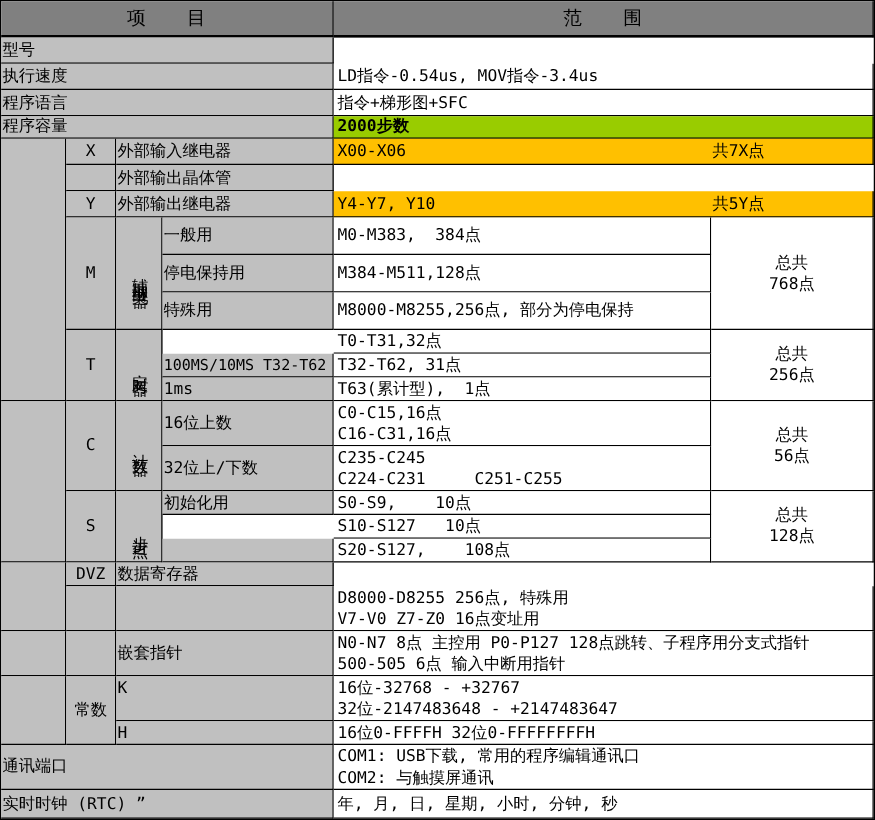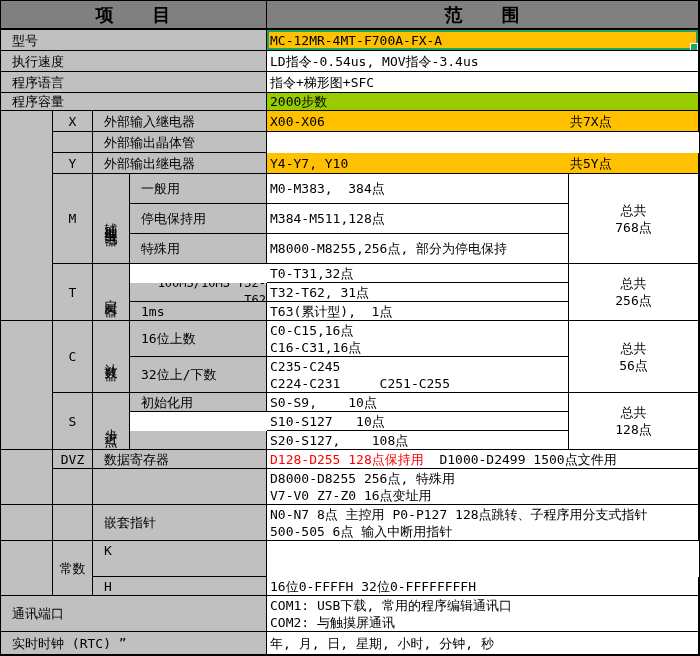--- a/index.html
+++ b/index.html
@@ -8,52 +8,48 @@
     width:700px;height:656px;box-sizing:border-box;border:1px solid #000;
     display:grid;background:#fff;
     grid-template-columns:52px 40px 37px 137px 302px 130px;
     grid-template-rows:29px 21px 21px 21px 18px 21px 21px 21px 30px 30px 30px 19px 19px 19px 36px 36px 19px 19px 19px 19px 36px 36px 36px 19px 36px 23px;
   }
   .cell{
     box-sizing:border-box;border-right:1px solid #000;border-bottom:1px solid #000;
     font-size:13px;line-height:17px;display:flex;align-items:center;
     overflow:hidden;white-space:pre-wrap;
   }
-  .hdr{background:var(--header-gray,#808080);font-weight:bold;font-size:18px;justify-content:center;border-bottom-width:2px;letter-spacing:1px;}
-  .glab{background:var(--label-gray,#C0C0C0);padding-left:11px;}
+  .hdr{background:var(--header-gray,#808080);font-weight:normal;font-size:15px;justify-content:center;border-bottom-width:2px;letter-spacing:1px;}
+  .glab{background:var(--label-gray,#C0C0C0);padding-left:1px;}
   .gctr{background:var(--label-gray,#C0C0C0);justify-content:center;}
   .gcell{background:var(--label-gray,#C0C0C0);}
   .vert{background:var(--label-gray,#C0C0C0);writing-mode:vertical-rl;text-orientation:upright;justify-content:center;letter-spacing:3px;padding-top:2px;}
   .val{background:#fff;padding-left:3px;}
   .topleft{align-items:flex-start;padding-top:1px;}
   .gold{background:var(--gold,#FFC000);}
   .orange{background:var(--orange,#FFA000);}
-  .green{background:var(--green,#99CC00);}
+  .green{background:var(--green,#99CC00);font-weight:bold;}
   .total{background:#fff;justify-content:center;text-align:center;padding-left:0;}
   .tight{font-size:12px;text-align:right;}
   .iorow{padding-left:0;}
   .iorow .range-part{flex:0 0 303px;padding-left:3px;box-sizing:border-box;}
   .iorow .count-part{flex:1;}
   .red-text{color:var(--red,#FF0000);}
   .selected{position:relative;box-shadow:inset 0 0 0 2px var(--selection,#21A366);}
   .fill-handle{position:absolute;right:0px;bottom:-1px;width:6px;height:6px;background:var(--selection,#21A366);border:1px solid #fff;box-sizing:content-box;}
 </style>
 </head>
 <body>
 
 <div class="sheet">
 
   <div class="cell hdr" style="grid-area:1/1/2/5">项　　目</div>
   <div class="cell hdr" style="grid-area:1/5/2/7">范　　围</div>
 
   <div class="cell glab" style="grid-area:2/1/3/5">型号</div>
-  <div class="cell val gold selected" style="grid-area:2/5/3/7">
-    <span>MC-12MR-4MT-F700A-FX-A</span>
-    <div class="fill-handle"></div>
-  </div>
 
   <div class="cell glab" style="grid-area:3/1/4/5">执行速度</div>
   <div class="cell val" style="grid-area:3/5/4/7">LD指令-0.54us, MOV指令-3.4us</div>
 
   <div class="cell glab" style="grid-area:4/1/5/5">程序语言</div>
   <div class="cell val" style="grid-area:4/5/5/7">指令+梯形图+SFC</div>
 
   <div class="cell glab" style="grid-area:5/1/6/5">程序容量</div>
   <div class="cell val green" style="grid-area:5/5/6/7">2000步数</div>
 
@@ -117,36 +113,35 @@
   <div class="cell glab" style="grid-area:17/4/18/5">初始化用</div>
   <div class="cell val" style="grid-area:17/5/18/6">S0-S9,    10点</div>
   <div class="cell val" style="grid-area:18/5/19/6">S10-S127   10点</div>
   <div class="cell gcell" style="grid-area:19/4/20/5"></div>
   <div class="cell val" style="grid-area:19/5/20/6">S20-S127,    108点</div>
   <div class="cell total" style="grid-area:17/6/20/7">总共
 128点</div>
 
   <div class="cell gctr" style="grid-area:20/2/21/3">DVZ</div>
   <div class="cell glab" style="grid-area:20/3/21/5">数据寄存器</div>
-  <div class="cell val" style="grid-area:20/5/21/7">
-    <span class="red-text">D128-D255 128点保持用</span><span>  D1000-D2499 1500点文件用</span>
-  </div>
 
   <div class="cell gcell" style="grid-area:21/2/22/3"></div>
   <div class="cell gcell" style="grid-area:21/3/22/5"></div>
   <div class="cell val" style="grid-area:21/5/22/7">D8000-D8255 256点, 特殊用
 V7-V0 Z7-Z0 16点变址用</div>
 
   <div class="cell gcell" style="grid-area:22/2/23/3"></div>
   <div class="cell glab" style="grid-area:22/3/23/5">嵌套指针</div>
   <div class="cell val" style="grid-area:22/5/23/7">N0-N7 8点 主控用 P0-P127 128点跳转、子程序用分支式指针
 500-505 6点 输入中断用指针</div>
 
   <div class="cell gctr" style="grid-area:23/2/25/3">常数</div>
   <div class="cell glab topleft" style="grid-area:23/3/24/5">K</div>
+  <div class="cell val" style="grid-area:23/5/24/7">16位-32768 - +32767
+32位-2147483648 - +2147483647</div>
   <div class="cell glab" style="grid-area:24/3/25/5">H</div>
   <div class="cell val" style="grid-area:24/5/25/7">16位0-FFFFH 32位0-FFFFFFFFH</div>
 
   <div class="cell glab" style="grid-area:25/1/26/5">通讯端口</div>
   <div class="cell val" style="grid-area:25/5/26/7">COM1: USB下载, 常用的程序编辑通讯口
 COM2: 与触摸屏通讯</div>
 
   <div class="cell glab" style="grid-area:26/1/27/5">实时时钟 (RTC) ”</div>
   <div class="cell val" style="grid-area:26/5/27/7">年, 月, 日, 星期, 小时, 分钟, 秒</div>
 

